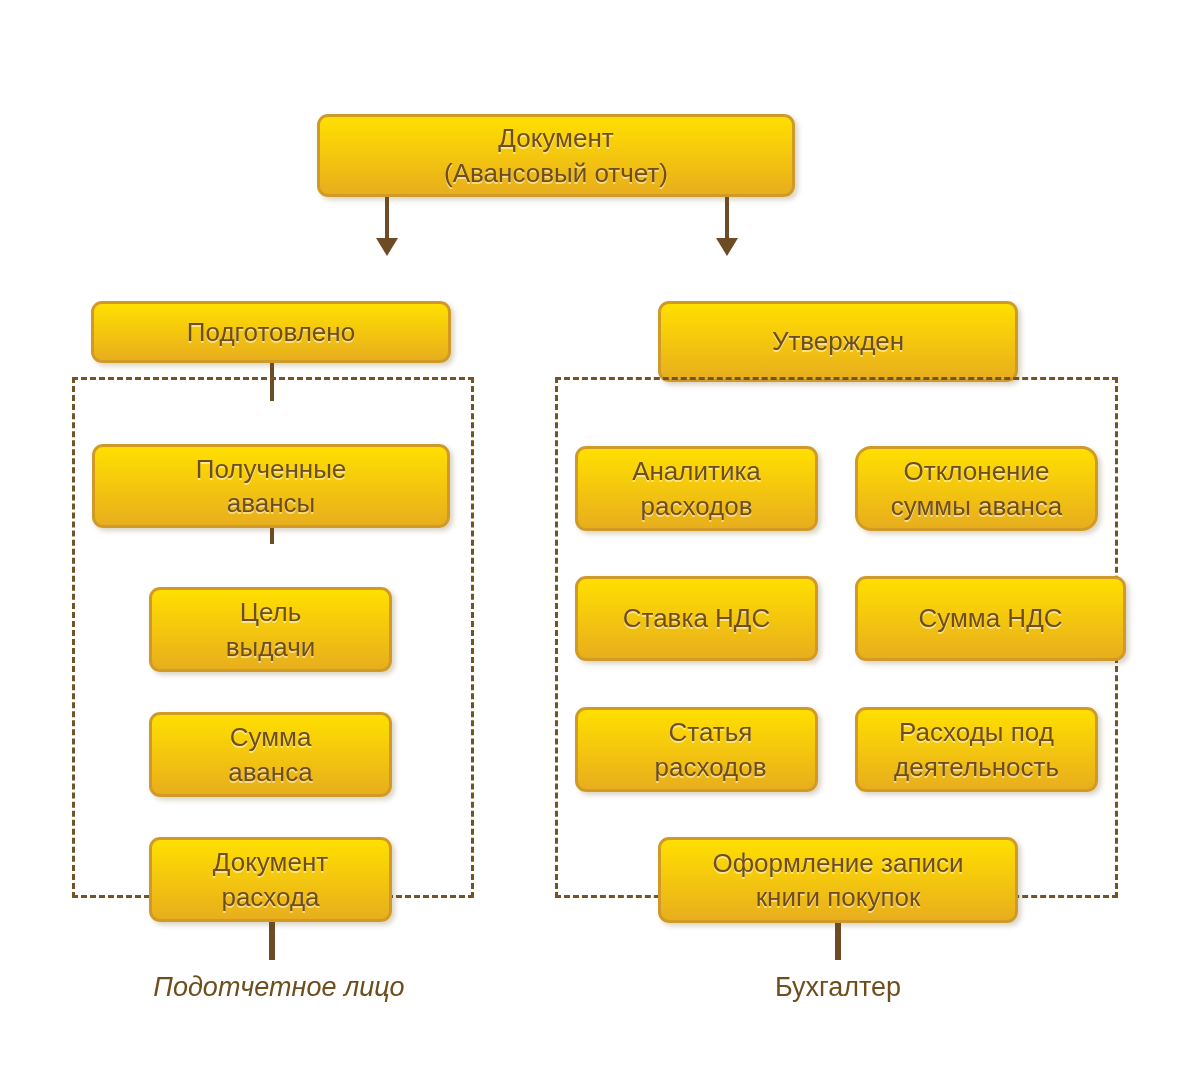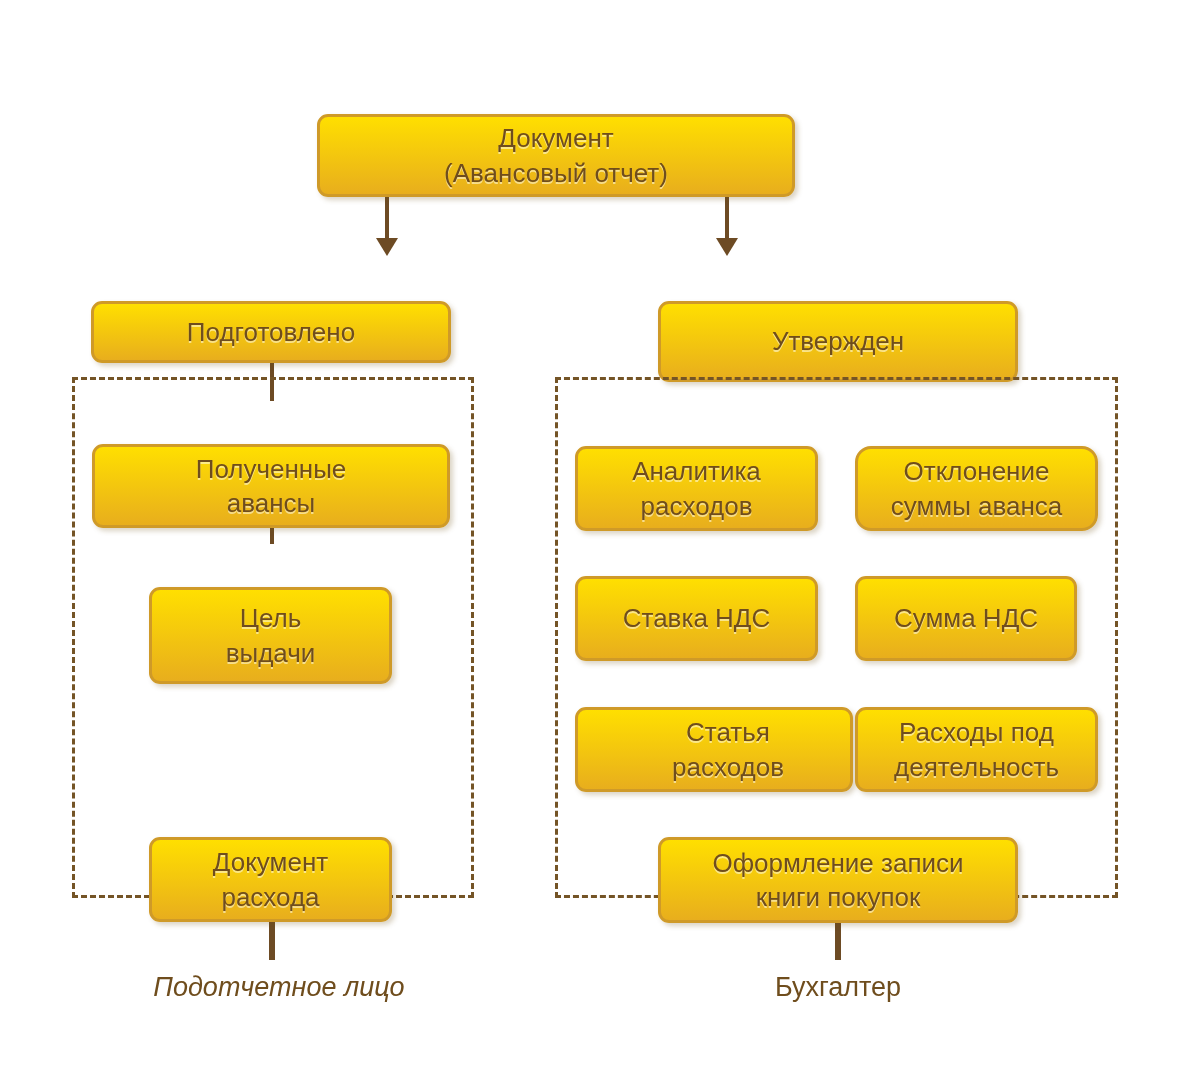--- a/index.html
+++ b/index.html
@@ -84,33 +84,35 @@
 
   <div class="box" style="left:317px;top:70px;width:478px;height:83px;">Документ
 (Авансовый отчет)</div>
 
   <div class="box" style="left:91px;top:257px;width:360px;height:62px;">Подготовлено</div>
   <div class="box" style="left:658px;top:257px;width:360px;height:81px;">Утвержден</div>
 
   <div class="group" style="left:72px;top:377px;width:402px;height:521px;"></div>
   <div class="box" style="left:92px;top:400px;width:358px;height:84px;">Полученные
 авансы</div>
-  <div class="box" style="left:149px;top:543px;width:243px;height:97px;">Цель
+  <div class="box" style="left:149px;top:543px;width:243px;height:85px;">Цель
 выдачи</div>
+  <div class="box" style="left:149px;top:668px;width:243px;height:85px;">Сумма
+аванса</div>
   <div class="box" style="left:149px;top:793px;width:243px;height:85px;">Документ
 расхода</div>
 
   <div class="group" style="left:555px;top:377px;width:563px;height:521px;"></div>
   <div class="box" style="left:575px;top:402px;width:243px;height:85px;">Аналитика
 расходов</div>
   <div class="box" style="left:855px;top:402px;width:243px;height:85px;border-radius:16px;">Отклонение
 суммы аванса</div>
   <div class="box" style="left:575px;top:532px;width:243px;height:85px;">Ставка НДС</div>
-  <div class="box" style="left:855px;top:532px;width:222px;height:85px;">Сумма НДС</div>
-  <div class="box" style="left:575px;top:663px;width:278px;height:85px;padding-left:28px;">Статья
+  <div class="box" style="left:855px;top:532px;width:271px;height:85px;">Сумма НДС</div>
+  <div class="box" style="left:575px;top:663px;width:243px;height:85px;padding-left:28px;">Статья
 расходов</div>
   <div class="box" style="left:855px;top:663px;width:243px;height:85px;">Расходы под
 деятельность</div>
   <div class="box" style="left:658px;top:793px;width:360px;height:86px;">Оформление записи
 книги покупок</div>
 
   <div class="actor-label" style="left:99px;top:972px;width:360px;font-style:italic;">Подотчетное лицо</div>
   <div class="actor-label" style="left:658px;top:972px;width:360px;">Бухгалтер</div>
 
 </div>

